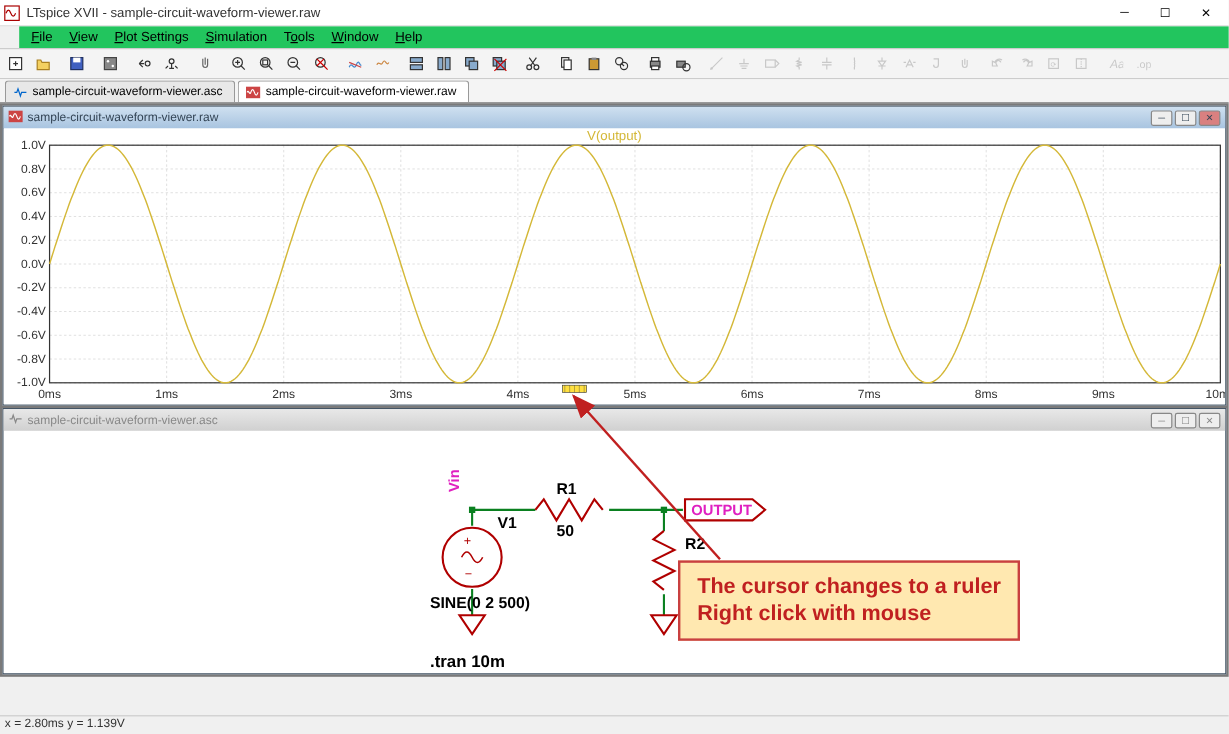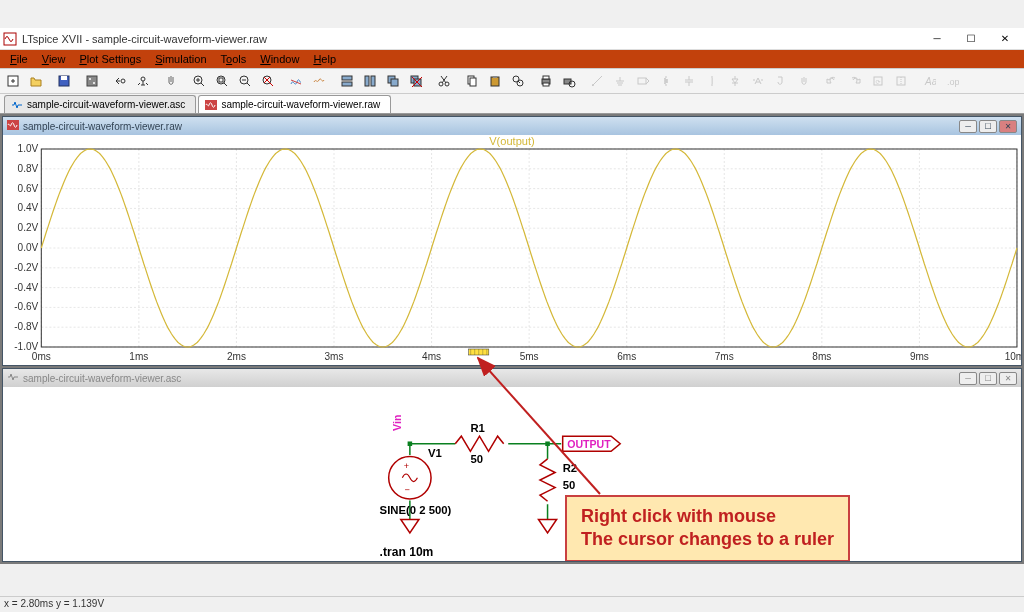--- a/index.html
+++ b/index.html
@@ -1,26 +1,26 @@
 <!DOCTYPE html>
 <html><head>
 <meta charset="utf-8">
 <style>
   * { box-sizing: border-box; margin: 0; padding: 0; }
   body { font-family: "Segoe UI", Tahoma, sans-serif; font-size: 11px; background: #f0f0f0; width: 1024px; height: 612px; overflow: hidden; display: flex; flex-direction: column; }
   
   
-  .titlebar { height: 22px; background: #fff; display: flex; align-items: center; padding: 0 2px; border-bottom: 1px solid #ddd; margin-top: 28px; }
+  .titlebar { height: 22px; background: #fff; display: flex; align-items: center; padding: 0 2px; border-bottom: 1px solid #ddd; }
   .app-icon { width: 16px; height: 16px; margin-right: 4px; display: inline-flex; align-items: center; justify-content: center; }
   .title-text { flex: 1; font-size: 11px; color: #333; }
   .win-controls { display: flex; }
   .win-btn { width: 34px; height: 20px; display: flex; align-items: center; justify-content: center; font-size: 10px; font-family: "Segoe MDL2 Assets", sans-serif; }
   
   
-  .menubar { height: 18px; background: #c2410c; display: flex; align-items: center; padding: 0 4px; gap: 2px; }
+  .menubar { height: 18px; background: #22c55e; display: flex; align-items: center; padding: 0 4px; gap: 2px; margin-left: 16px; }
   .menu-item { padding: 1px 6px; font-size: 11px; }
   .menu-item .u { text-decoration: underline; }
   
   
   .toolbar { height: 26px; background: #f4f4f4; border-top: 1px solid #ccc; border-bottom: 1px solid #ccc; display: flex; align-items: center; padding: 0 2px; gap: 1px; }
   .tool-btn { width: 22px; height: 22px; display: flex; align-items: center; justify-content: center; border: 1px solid transparent; }
   .tool-sep { width: 4px; height: 22px; }
   
   
   .doc-tabs { height: 20px; background: #f4f4f4; display: flex; align-items: flex-end; padding: 0 4px; gap: 2px; border-bottom: 1px solid #999; }
@@ -490,22 +490,22 @@
           <text x="394" y="92" fill="#000" font-size="15" font-weight="bold">V1</text>
           <text x="450" y="60" fill="#000" font-size="15" font-weight="bold">R1</text>
           <text x="450" y="100" fill="#000" font-size="15" font-weight="bold">50</text>
           <text x="572" y="112" fill="#000" font-size="15" font-weight="bold">R2</text>
           <text x="572" y="135" fill="#000" font-size="15" font-weight="bold">50</text>
           <text x="330" y="168" fill="#000" font-size="15" font-weight="bold">SINE(0 2 500)</text>
           <text x="330" y="224" fill="#000" font-size="16" font-weight="bold">.tran 10m</text>
         </svg>
 
         <div class="callout" style="left: 562px; top: 108px;">
+          <div>The cursor changes to a ruler</div>
           <div>Right click with mouse</div>
-          <div>The cursor changes to a ruler</div>
         </div>
       </div>
     </div>
   </div>
 
   <svg style="position:absolute;left:0;top:0;width:100%;height:100%;pointer-events:none;">
     <defs>
         <marker id="arrowhead" markerWidth="10" markerHeight="8" refX="9" refY="4" orient="auto">
           <polygon points="0 0, 10 4, 0 8" fill="#c02020"></polygon>
         </marker>

